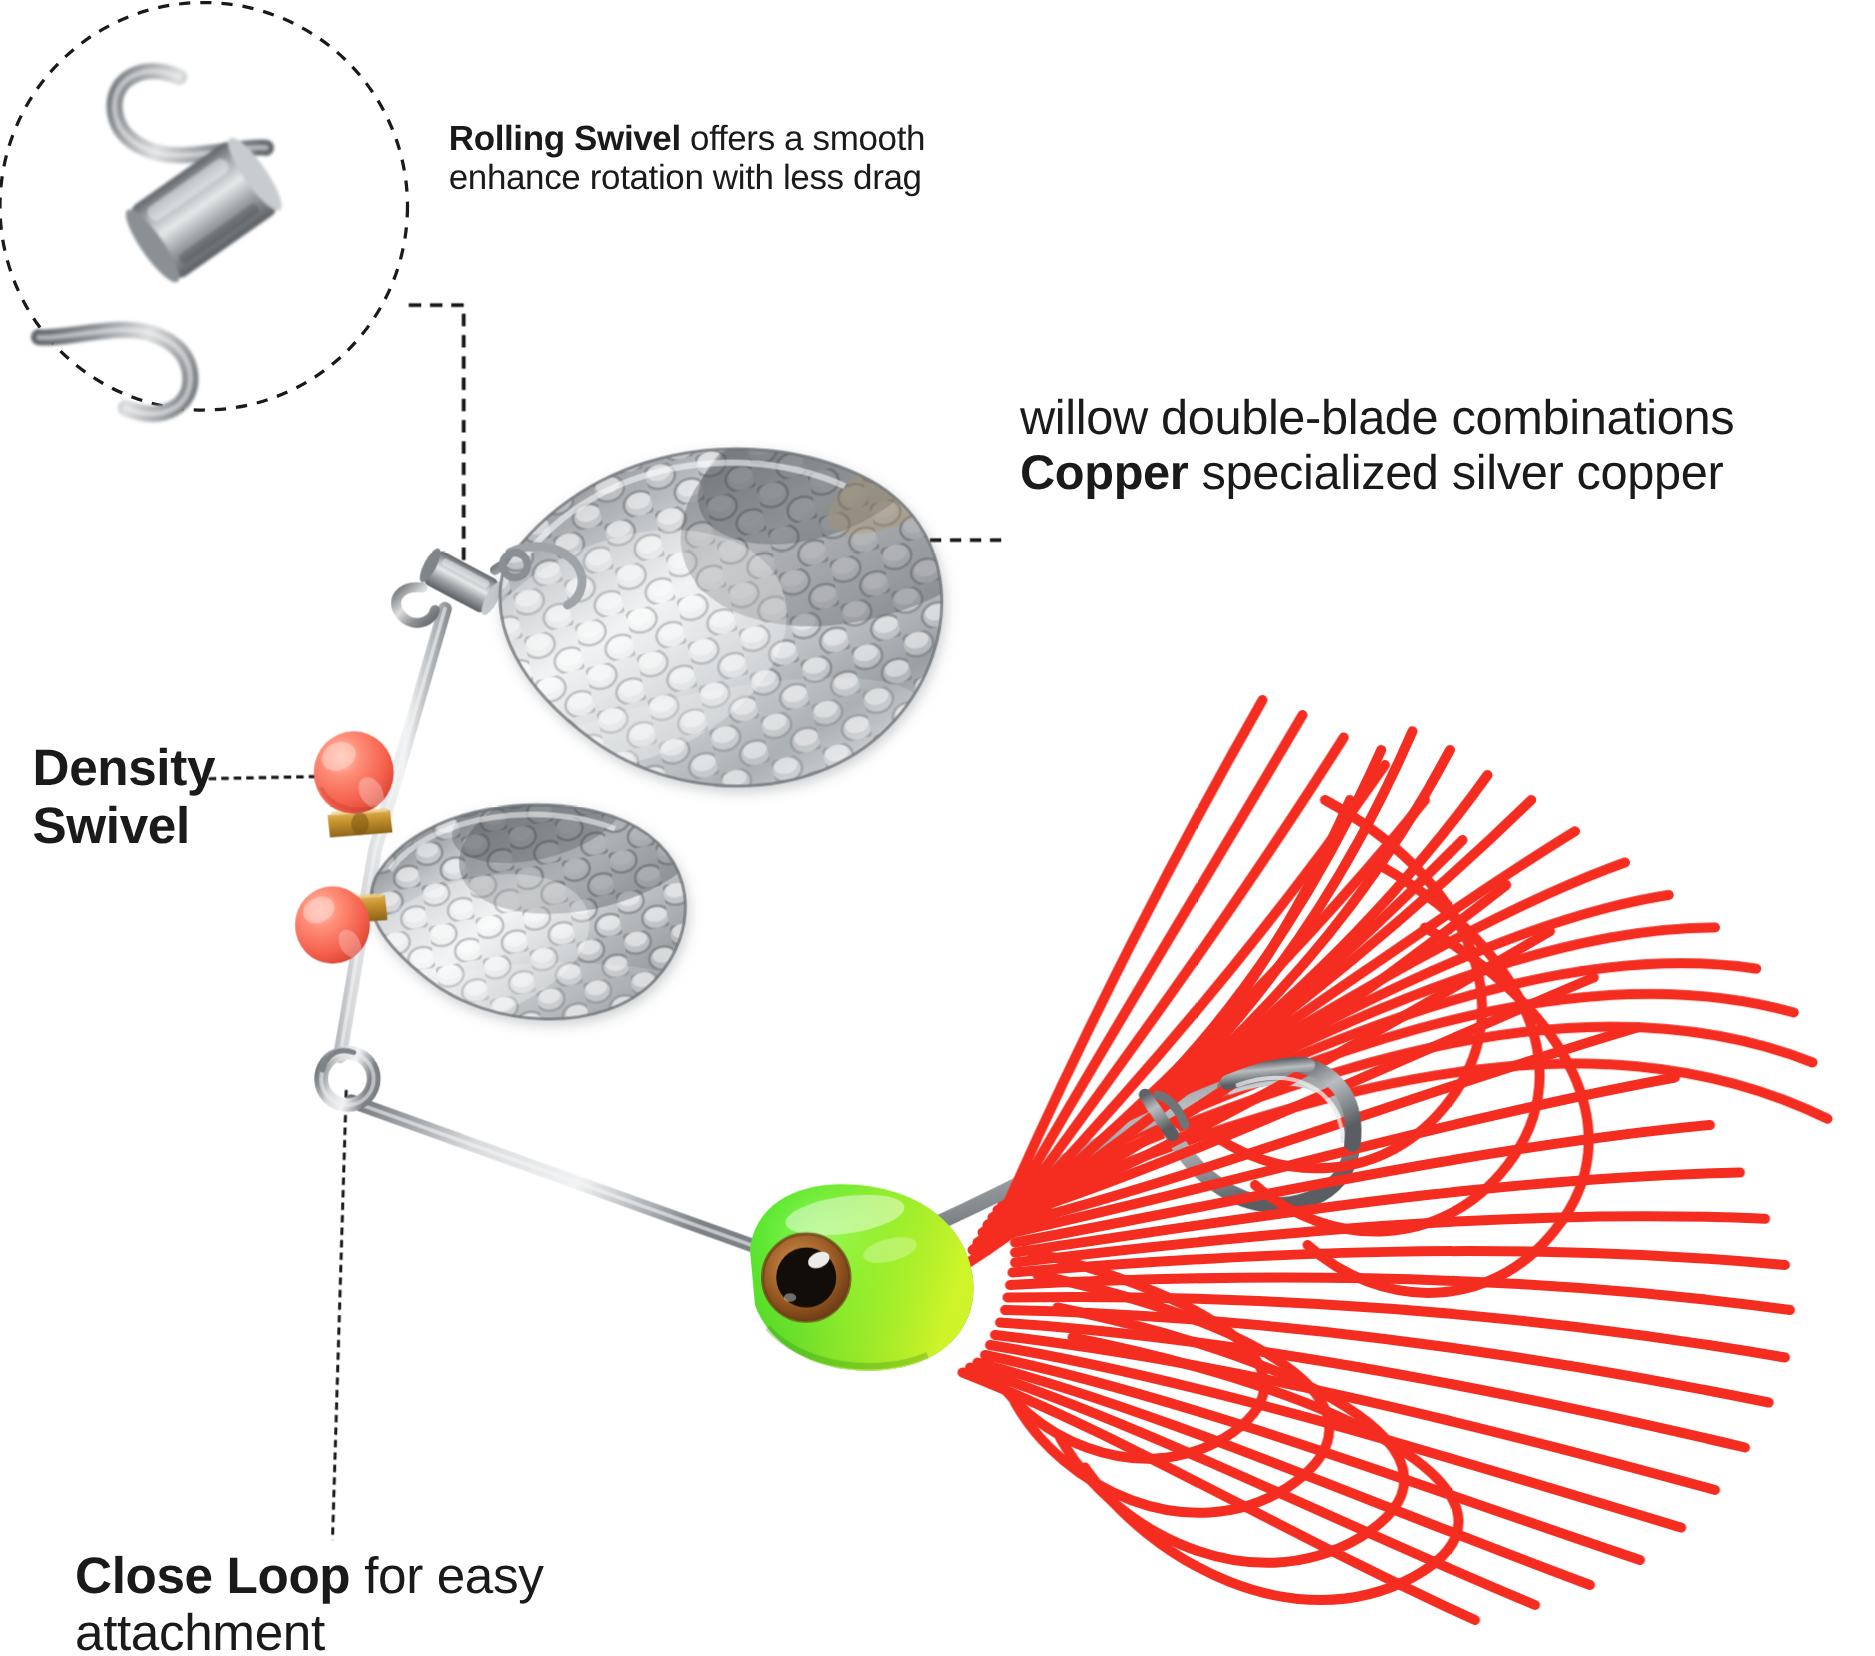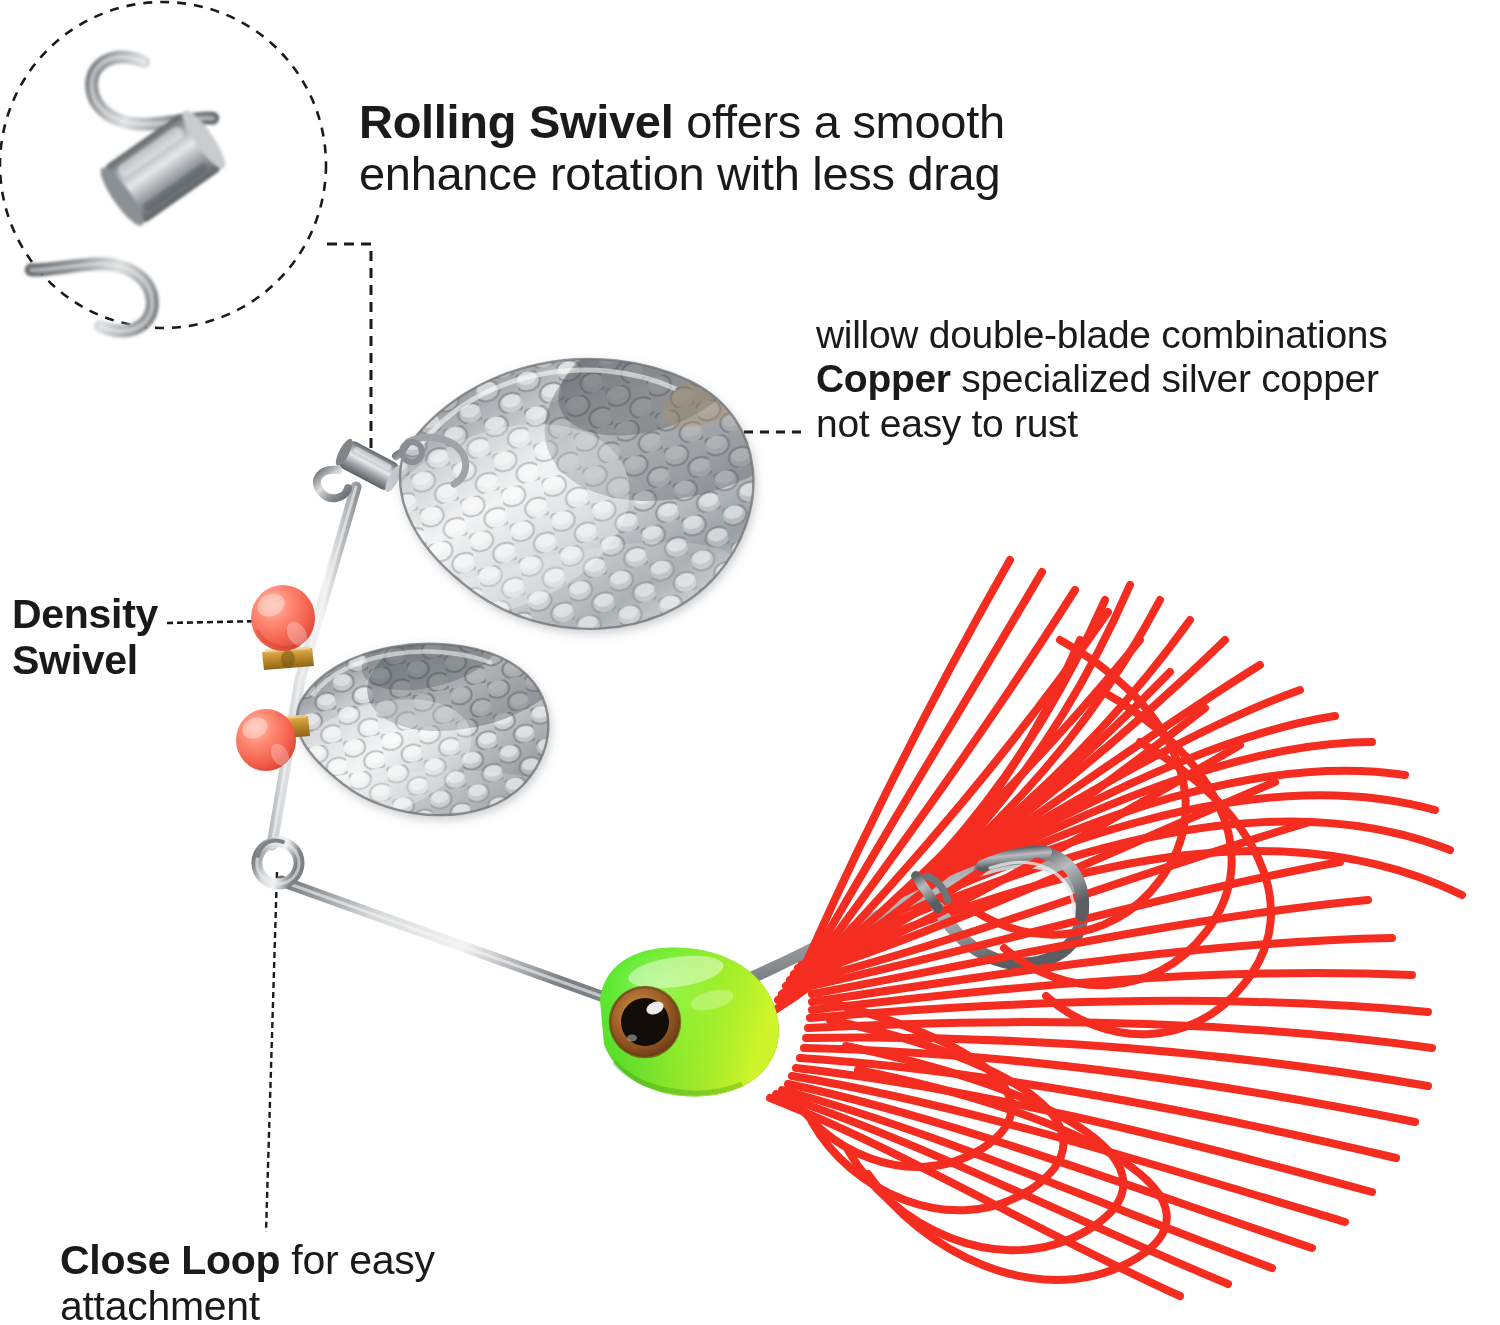--- a/index.html
+++ b/index.html
@@ -9,23 +9,23 @@
     color:#1a1a1a;
     -webkit-font-smoothing:antialiased;
   }
   #stage{position:absolute;inset:0;width:1500px;height:1325px;}
   svg.art{position:absolute;left:0;top:0;width:1500px;height:1325px;overflow:visible;}
 
   .callout{position:absolute;line-height:1.10;letter-spacing:-0.3px;}
   .callout b{font-weight:700;}
   .callout .ln{display:block;white-space:nowrap;}
 
-  #callout-swivel{left:359px;top:96px;font-size:47px;}
+  #callout-swivel{left:359px;top:96px;font-size:28px;}
   #callout-copper{left:816px;top:313px;font-size:39px;line-height:1.14;}
-  #callout-beads{left:12px;top:592px;font-size:41px;font-weight:700;line-height:1.12;}
+  #callout-beads{left:26px;top:592px;font-size:41px;font-weight:700;line-height:1.12;}
   #callout-loop{left:60px;top:1238px;font-size:41px;line-height:1.12;}
 </style>
 </head>
 <body>
 
 <div id="stage">
 
   <svg class="art" viewBox="0 0 1500 1325">
     <defs>
 
@@ -366,21 +366,20 @@
   </svg>
 
   <div class="callout" id="callout-swivel">
     <span class="ln"><b>Rolling Swivel</b><span> offers a smooth</span></span>
     <span class="ln"><span>enhance rotation with less drag</span></span>
   </div>
 
   <div class="callout" id="callout-copper">
     <span class="ln"><span>willow double-blade combinations</span></span>
     <span class="ln"><b>Copper</b><span> specialized silver copper</span></span>
-    <span class="ln"><span>not easy to rust</span></span>
   </div>
 
   <div class="callout" id="callout-beads">
     <span class="ln"><span>Density</span></span>
     <span class="ln"><span>Swivel</span></span>
   </div>
 
   <div class="callout" id="callout-loop">
     <span class="ln"><b>Close Loop</b><span> for easy</span></span>
     <span class="ln"><span>attachment</span></span>

